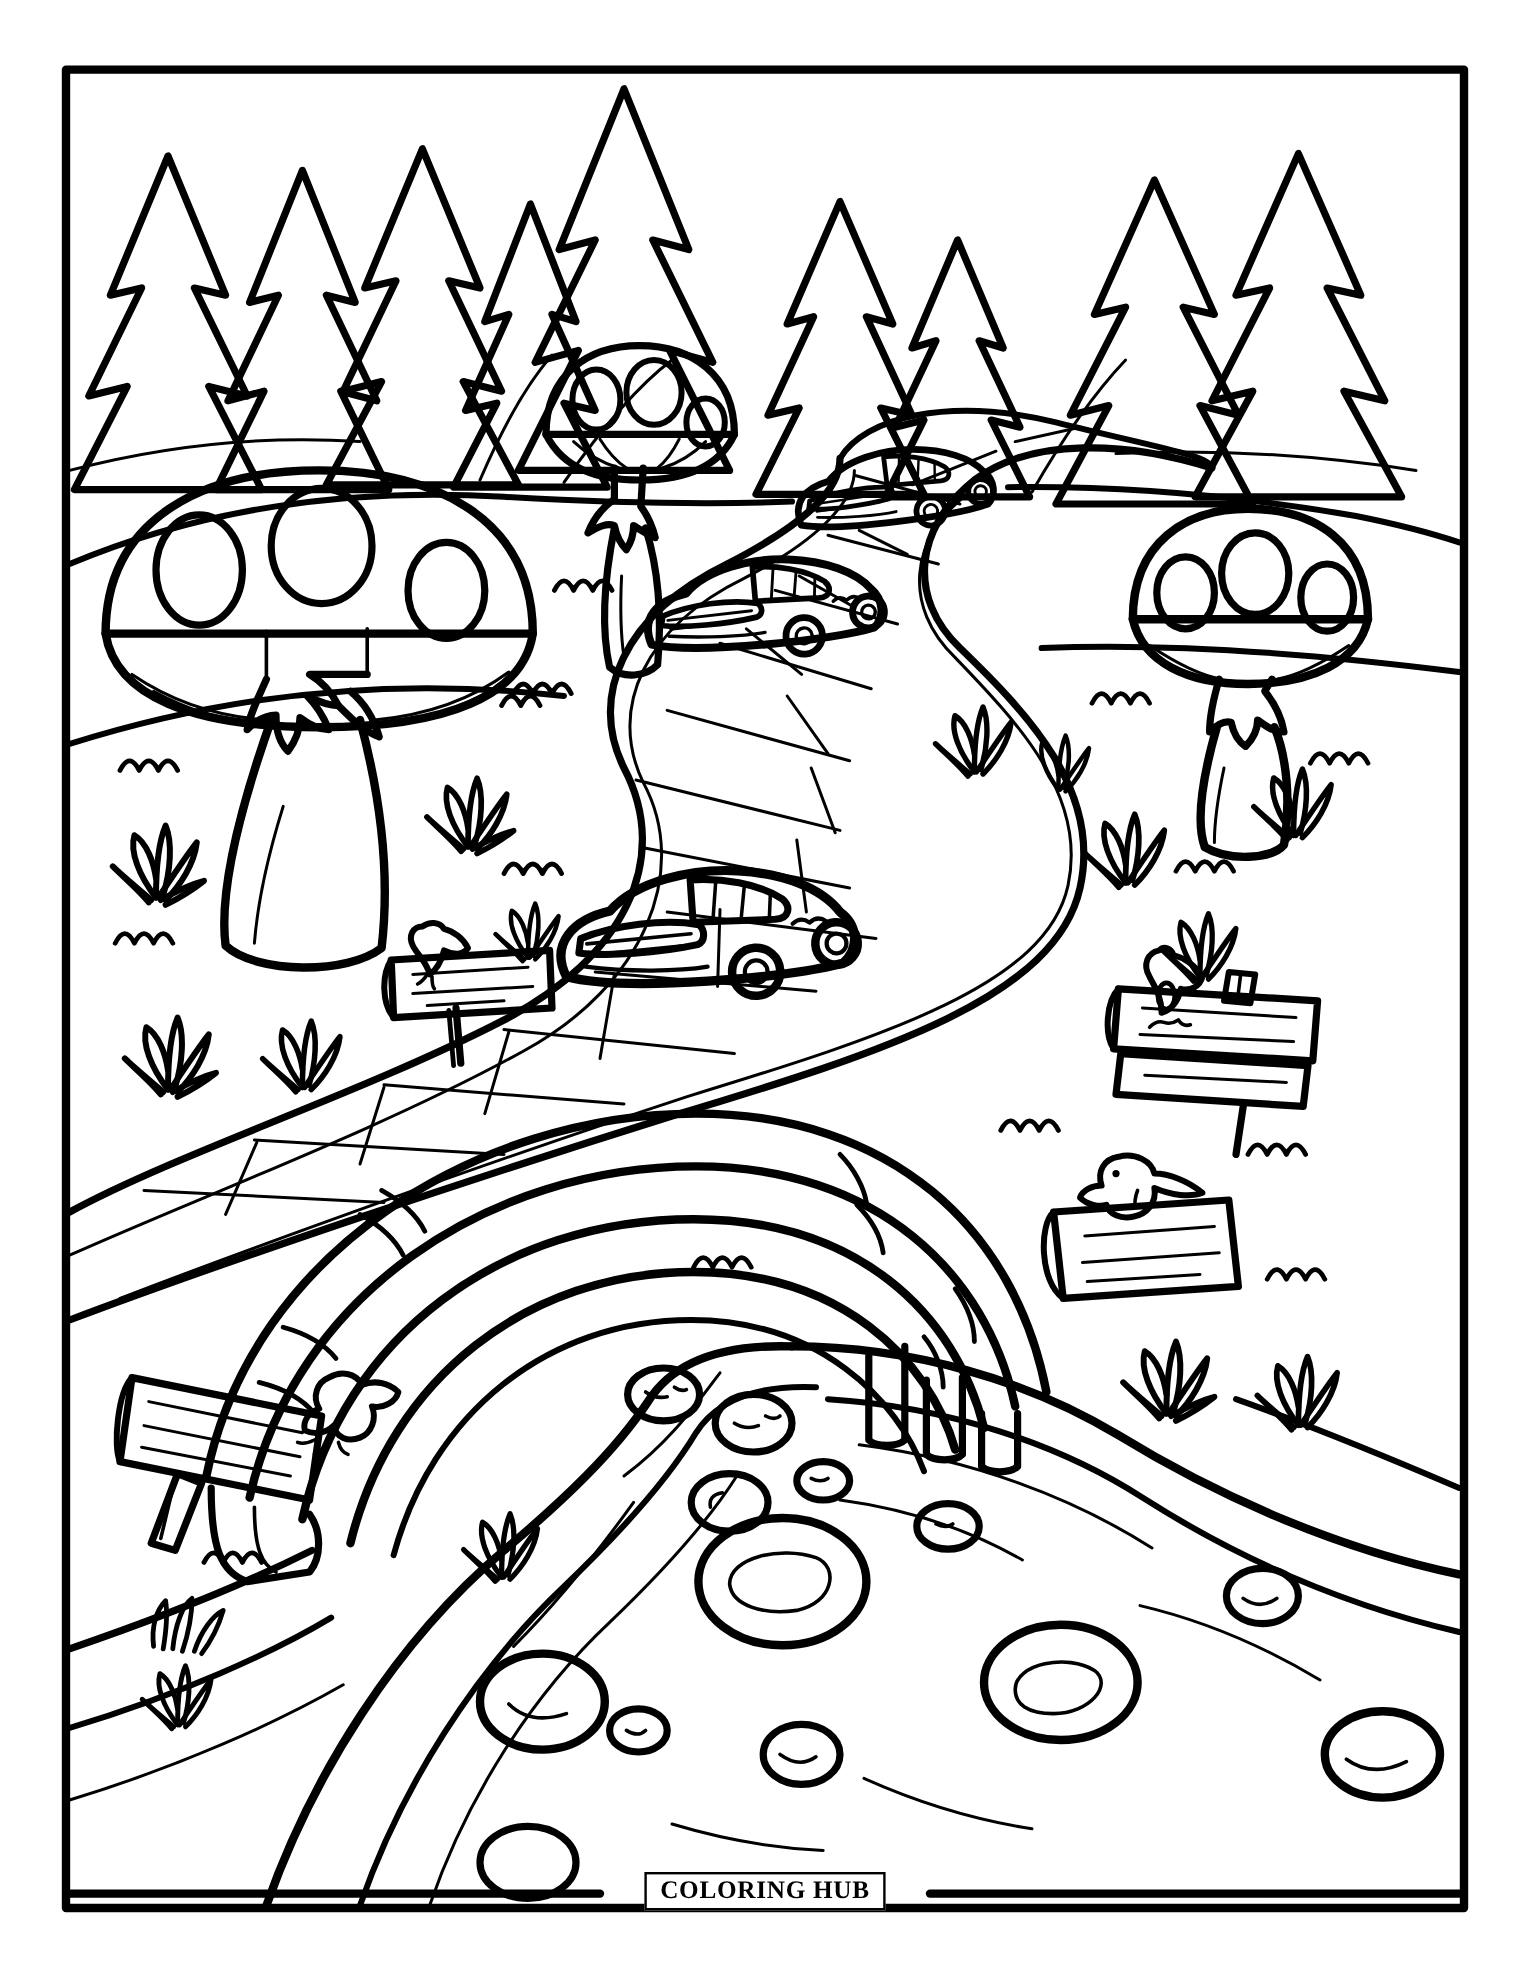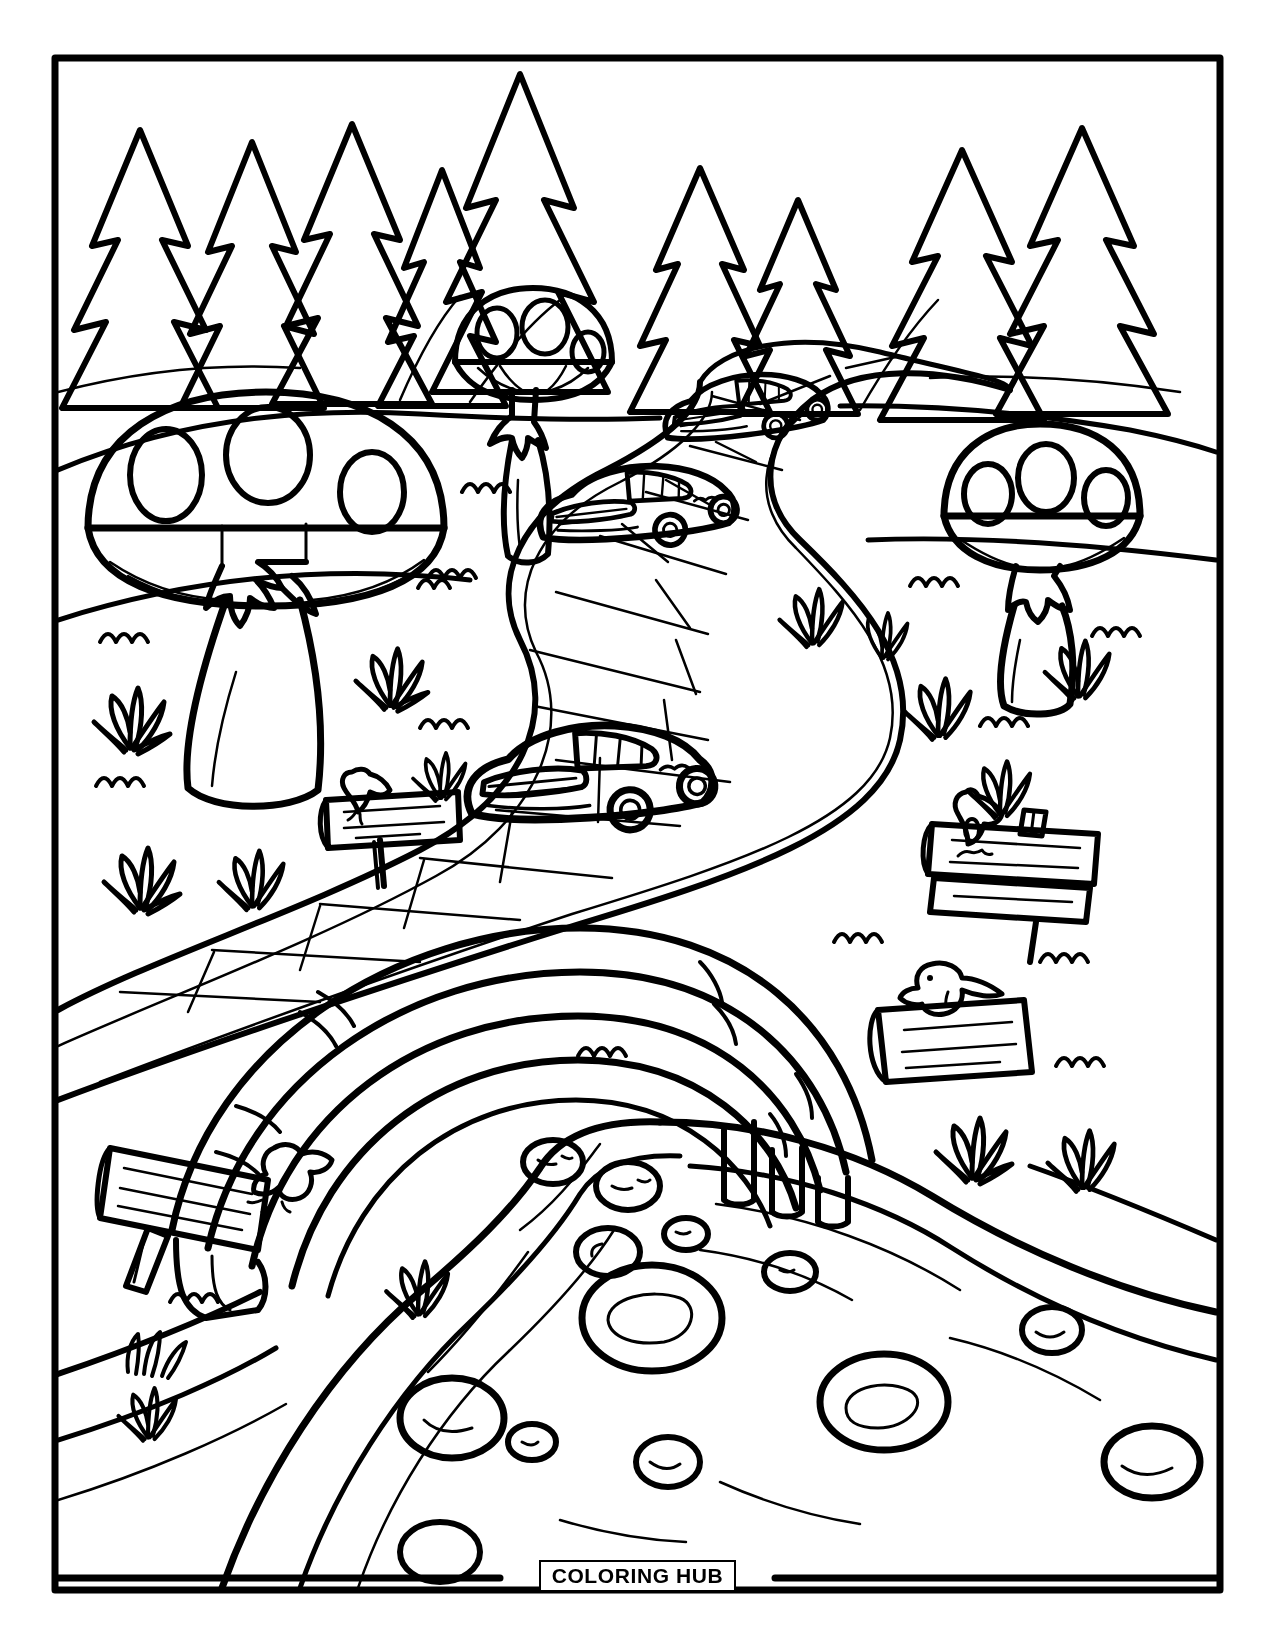--- a/index.html
+++ b/index.html
@@ -35,21 +35,21 @@
   }
   .footer-box {
     border: 2px solid #000;
     background: #fff;
     padding: 3px 11px 4px 11px;
     font-size: 21px;
     font-weight: bold;
     letter-spacing: 0.6px;
     line-height: 1;
     color: #000;
-    font-family: Liberation Sans, sans-serif;
+    font-family: Liberation Serif, serif;
     text-align: right;
   }
 </style>
 </head>
 <body>
 
 <div id="page">
 
   <svg id="art" viewBox="0 0 1275 1650" xmlns="http://www.w3.org/2000/svg">
     <rect x="0" y="0" width="1275" height="1650" fill="#ffffff"></rect>

